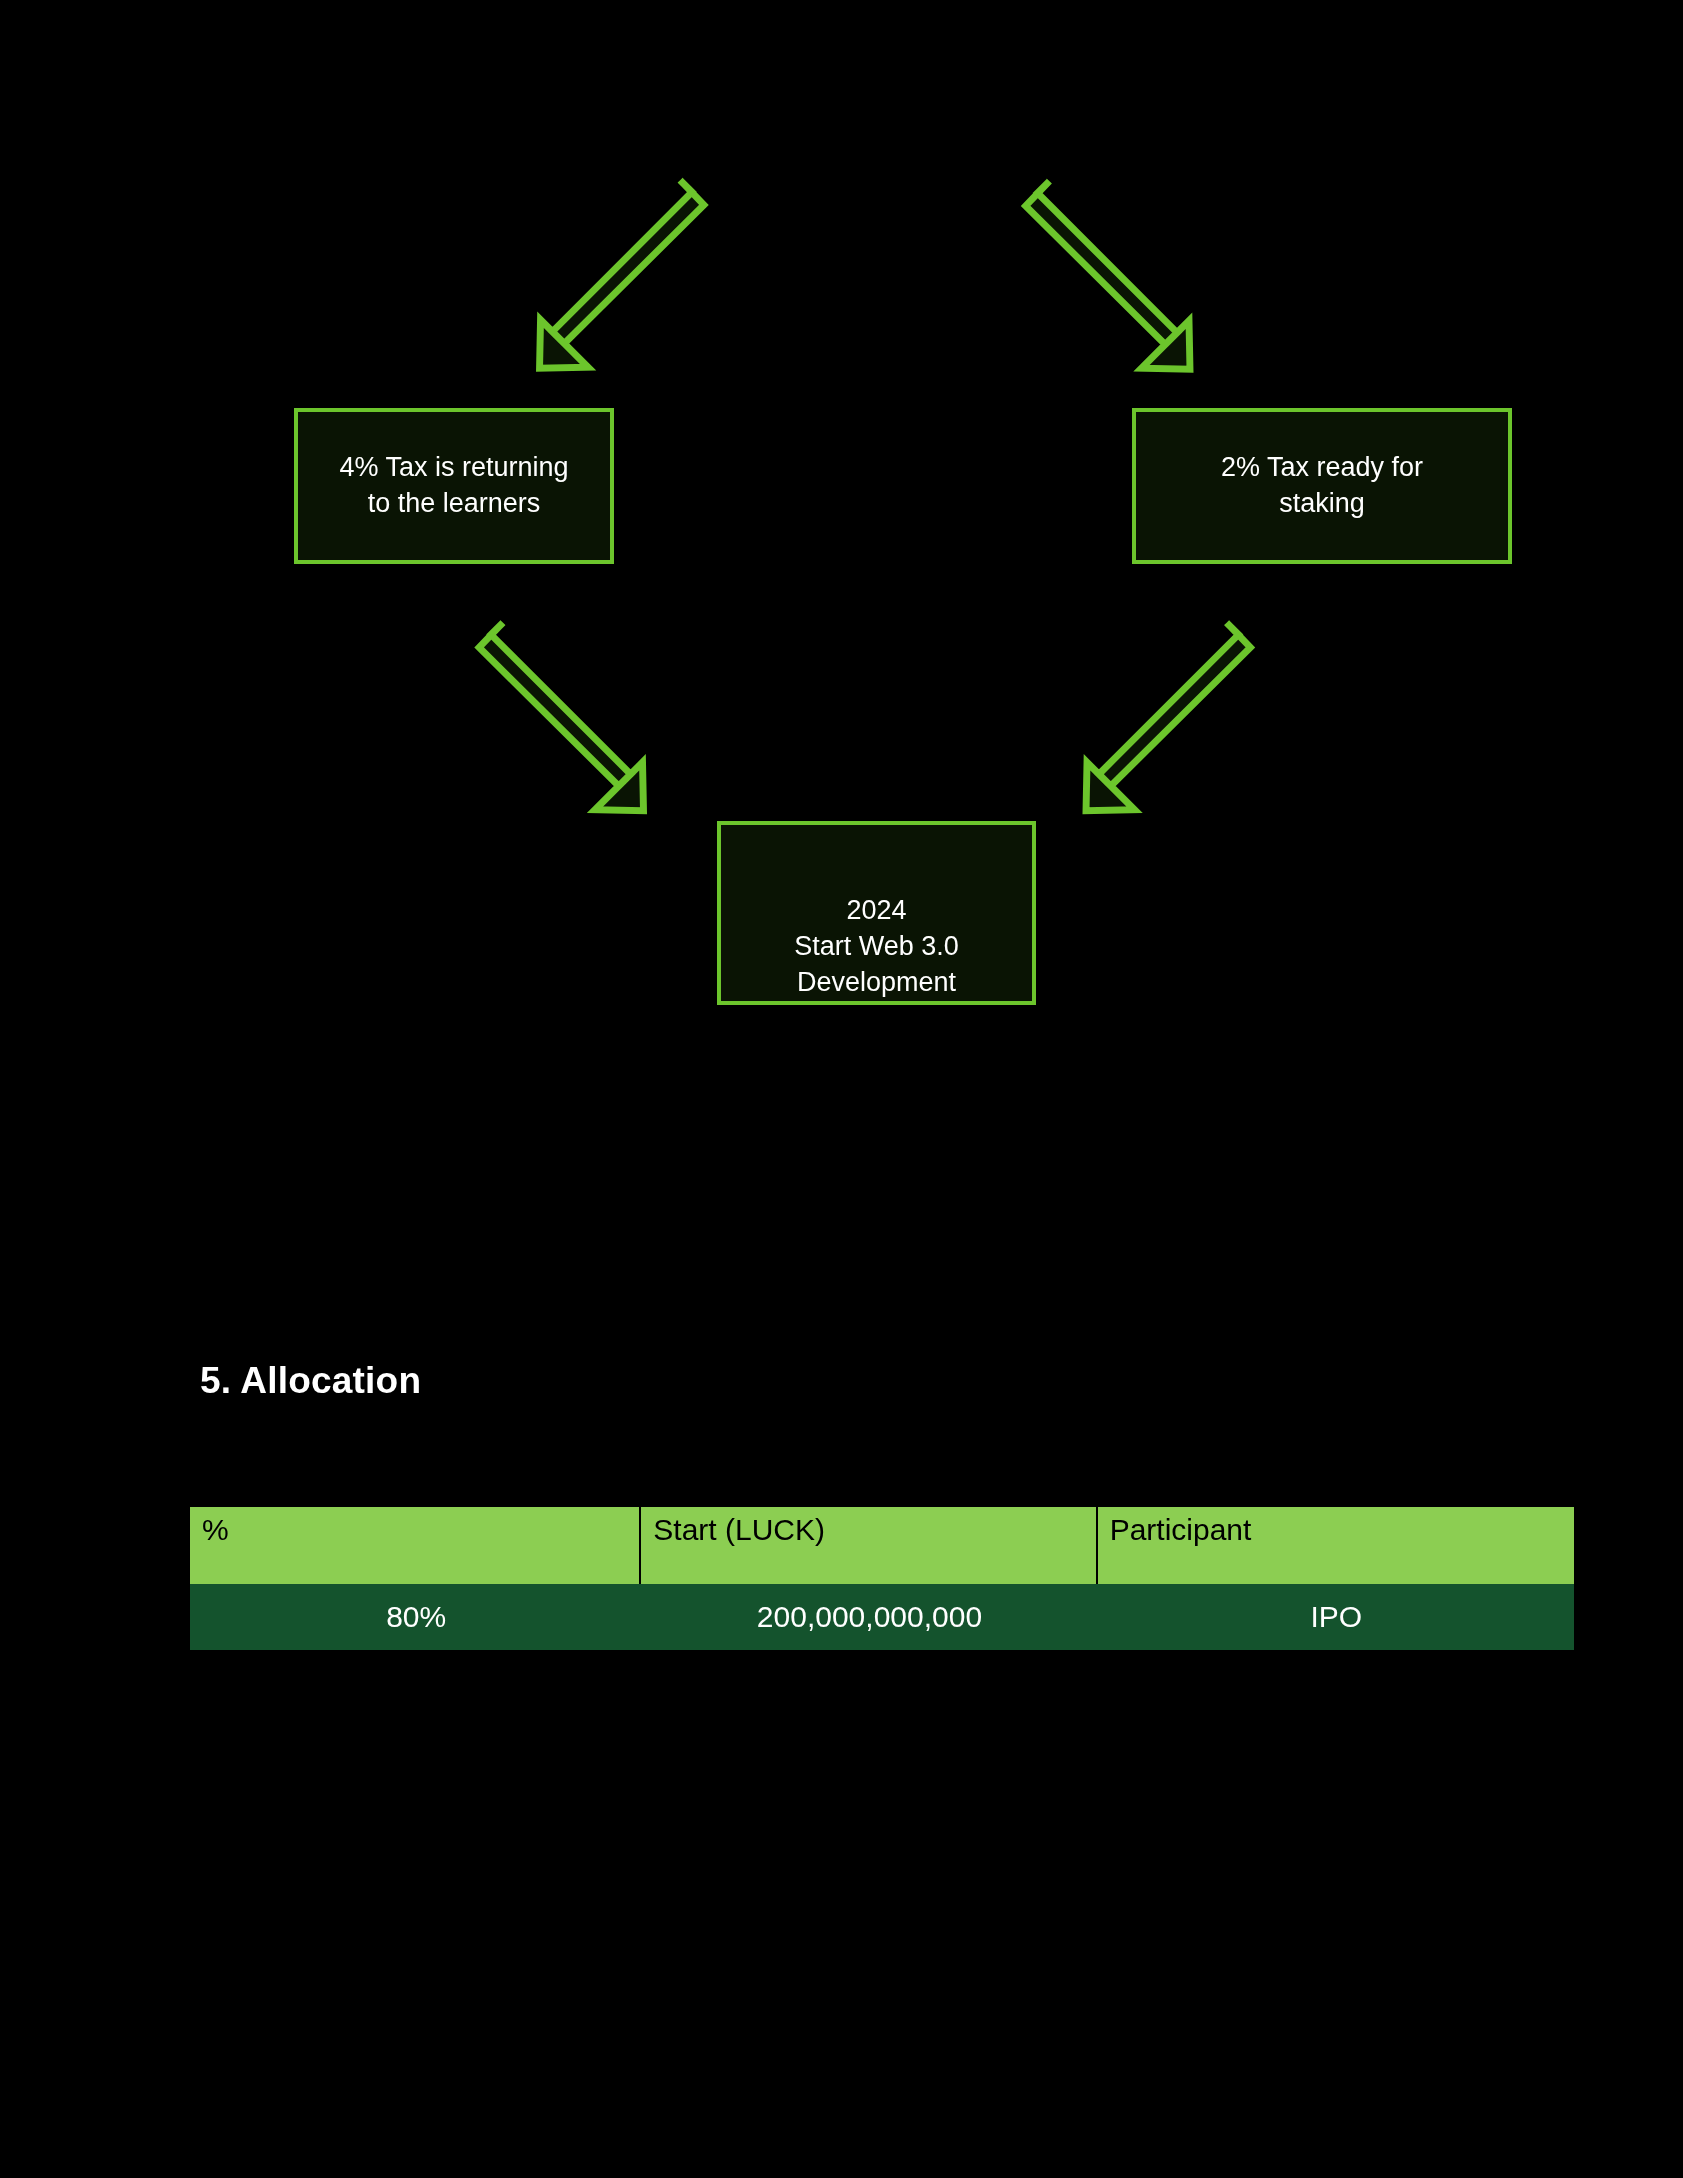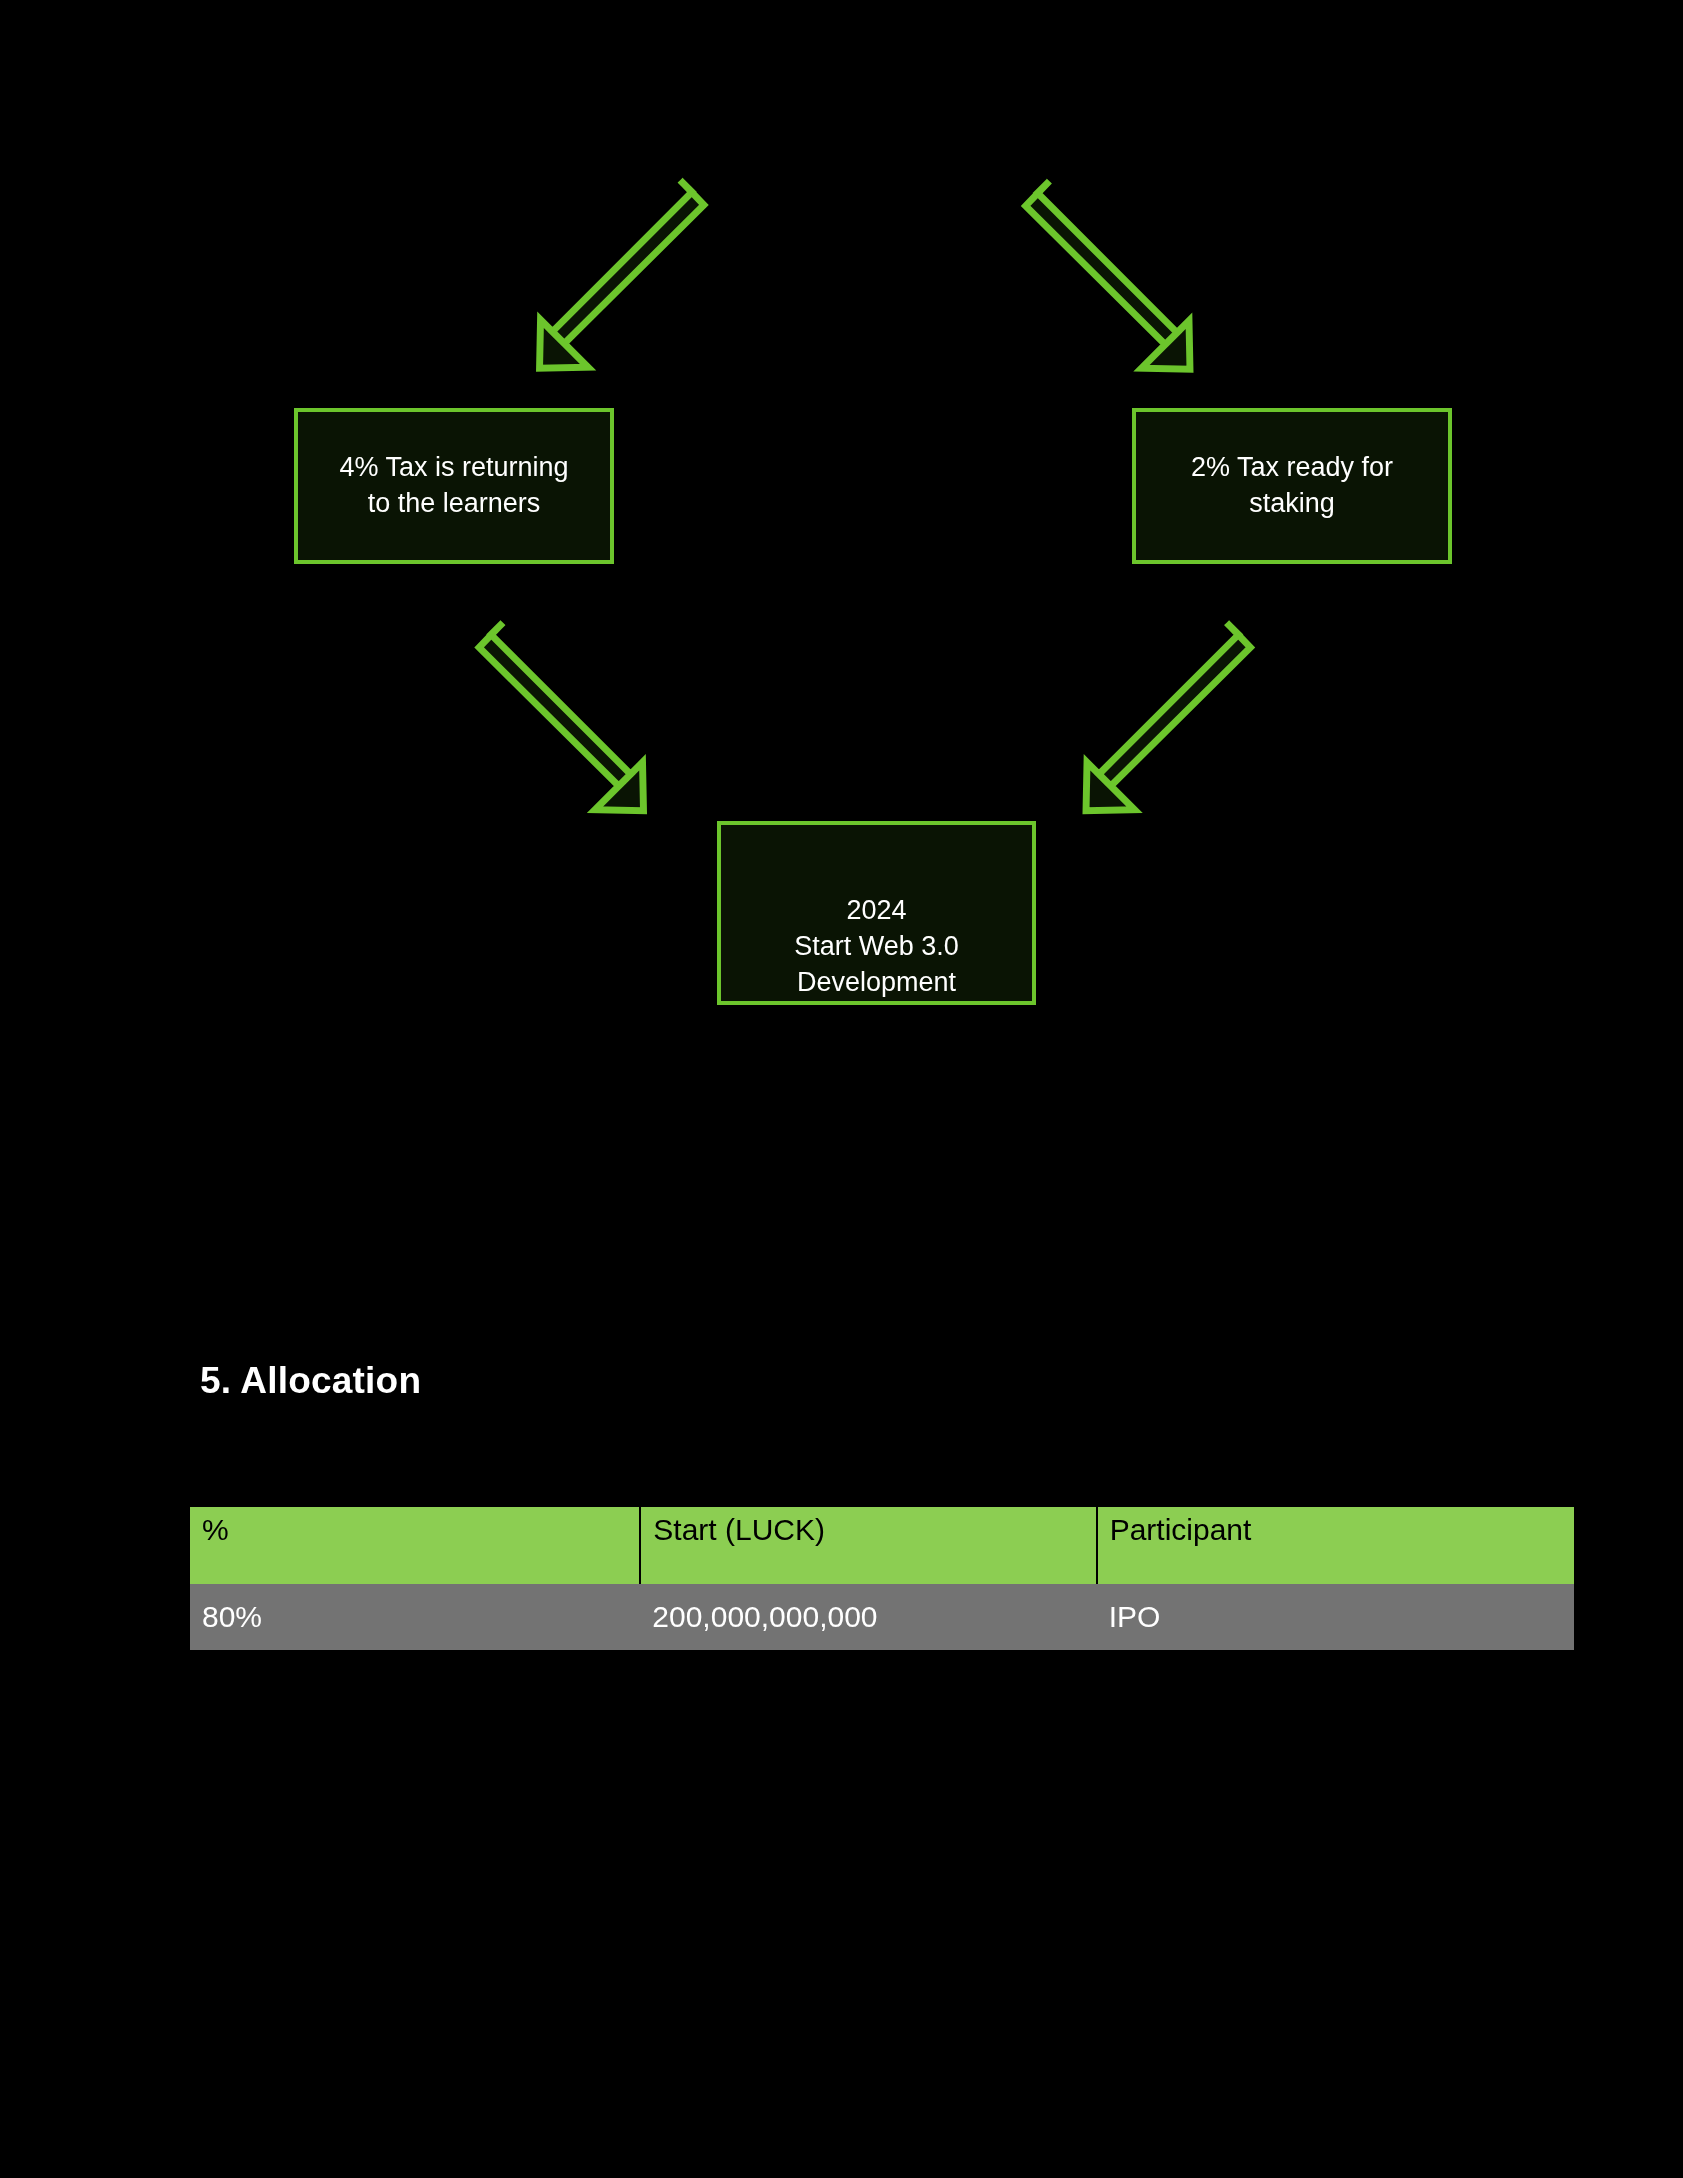--- a/index.html
+++ b/index.html
@@ -43,21 +43,21 @@
   .flow-box .box-text {
     color: #FFFFFF;
     font-size: 27px;
     line-height: 1.33;
     font-family: "Liberation Sans", sans-serif;
     white-space: pre-line;
     padding: 0 14px;
   }
 
   #box-learners { left: 294px; top: 408px; width: 320px; height: 156px; }
-  #box-staking  { left: 1132px; top: 408px; width: 320px; height: 156px; }
+  #box-staking  { left: 1132px; top: 408px; width: 380px; height: 156px; }
   #box-web3     { left: 717px; top: 821px; width: 319px; height: 184px; align-items: flex-end; }
 
   
   #allocation-section {
     position: absolute;
     left: 0;
     top: 0;
     width: 1683px;
     height: 1708px;
   }
@@ -98,24 +98,25 @@
 
   #allocation-table thead th {
     background: #8CCE52;
     color: #000000;
     height: 65px;
     border-right: 2px solid #000000;
   }
   #allocation-table thead th:last-child { border-right: 0; }
 
   #allocation-table tbody td {
-    background: #737373;
+    background: #14532d;
     color: #FFFFFF;
     padding-top: 14px;
     padding-bottom: 14px;
+    text-align: center;
   }
   #allocation-table tbody tr.row-2 td { padding-top: 22px; }
 
   .justify-cell {
     text-align: justify;
     text-align-last: justify;
     line-height: 1.28;
   }
   .plain-cell { line-height: 1.28; }
 </style>

